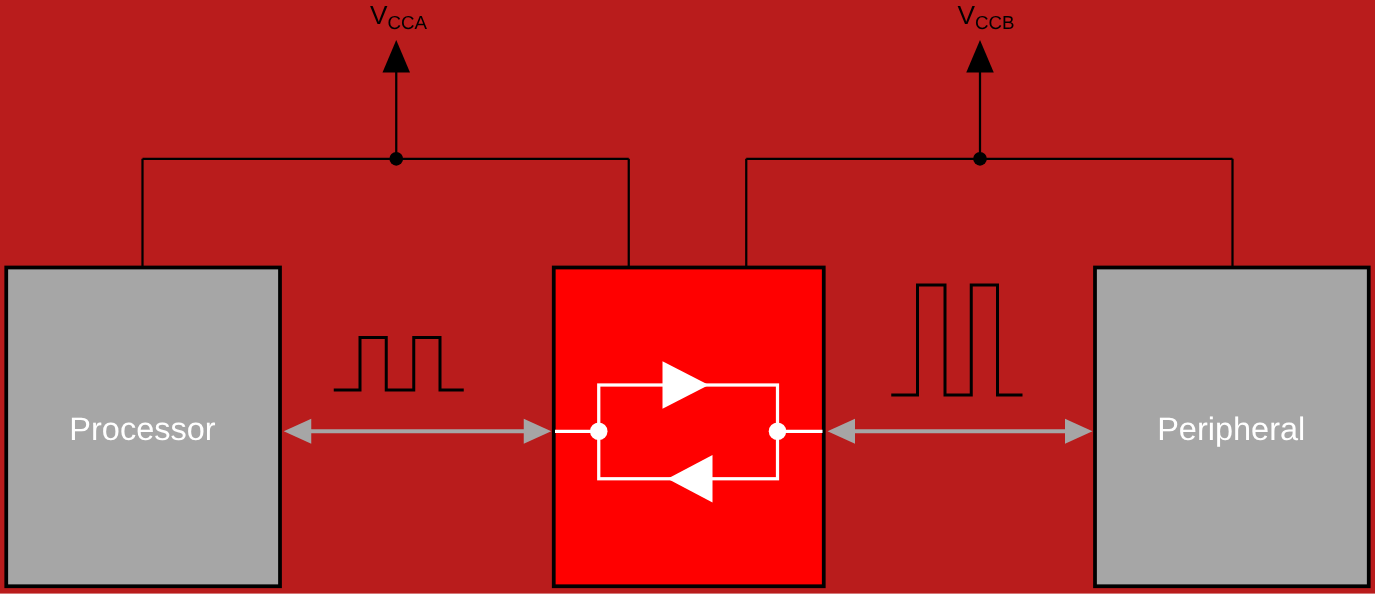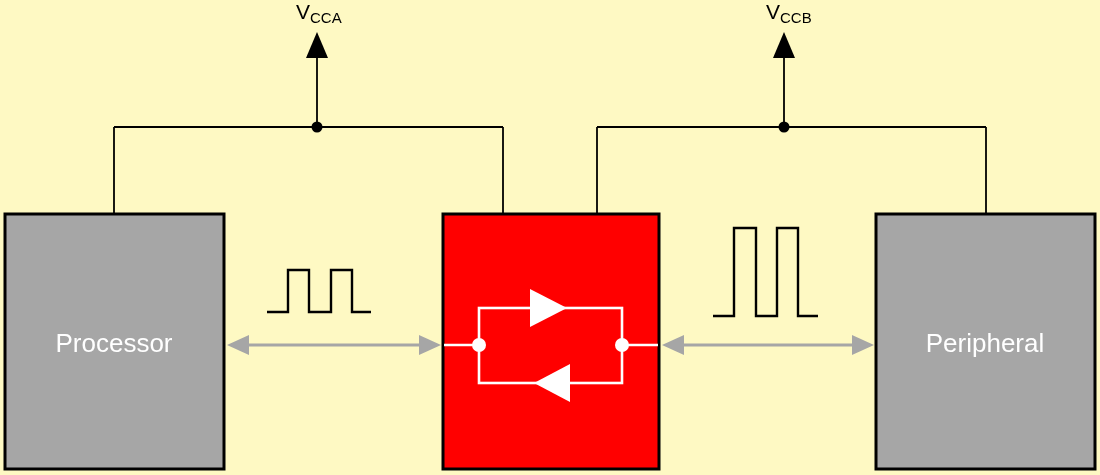--- a/index.html
+++ b/index.html
@@ -5,21 +5,21 @@
   html, body {
     margin: 0;
     padding: 0;
     background: #ffffff;
     font-family: "Liberation Sans", "DejaVu Sans", sans-serif;
   }
   .stage {
     position: relative;
     width: 1100px;
     height: 475px;
-    background: #fef9c3;
+    background: #b91c1c;
     overflow: hidden;
   }
   svg.diagram-canvas { display: block; width: 1100px; height: 475px; }
 
   
   .wire        { stroke: #000000; stroke-width: 1.8; fill: none; }
   .dot         { fill: #000000; stroke: none; }
   .black-head  { fill: #000000; stroke: none; }
   .block       { stroke: #000000; stroke-width: 3; }
   .fill-gray   { fill: #a6a6a6; }

